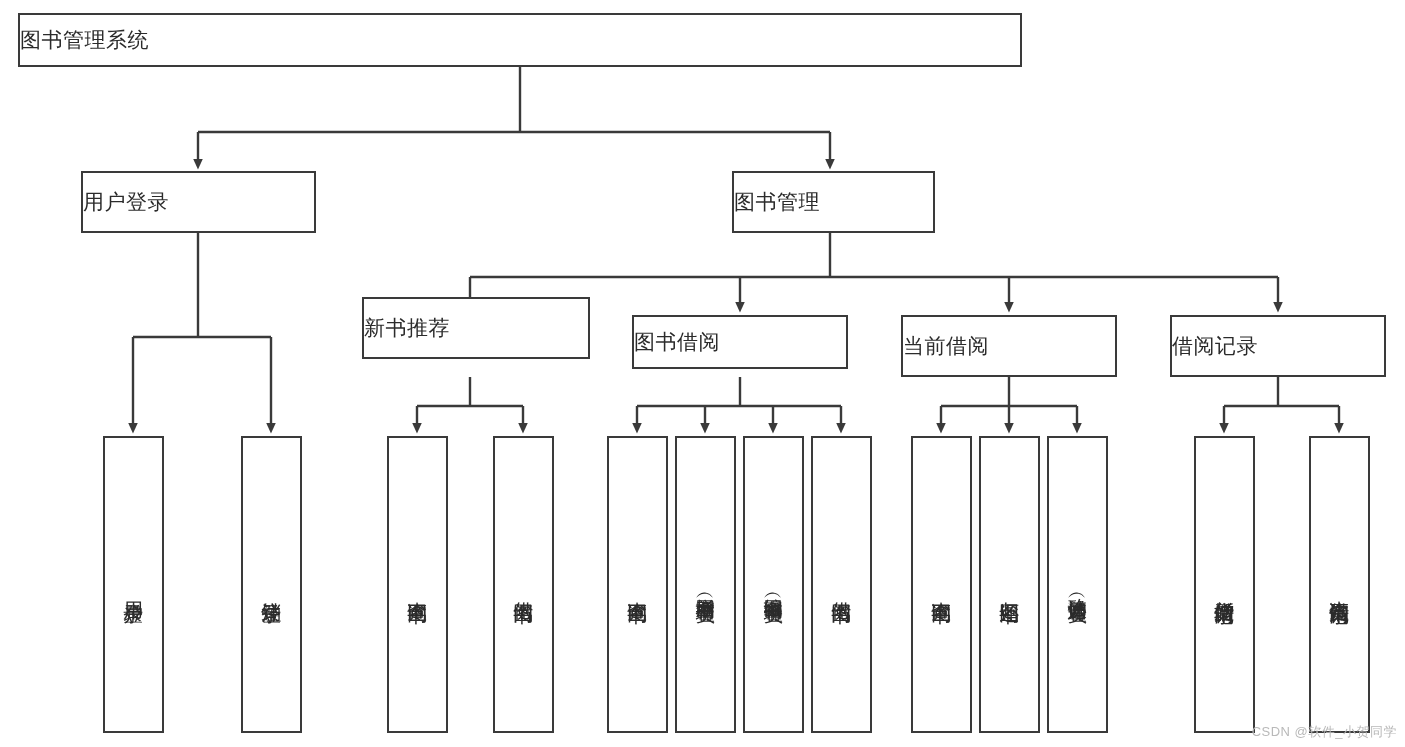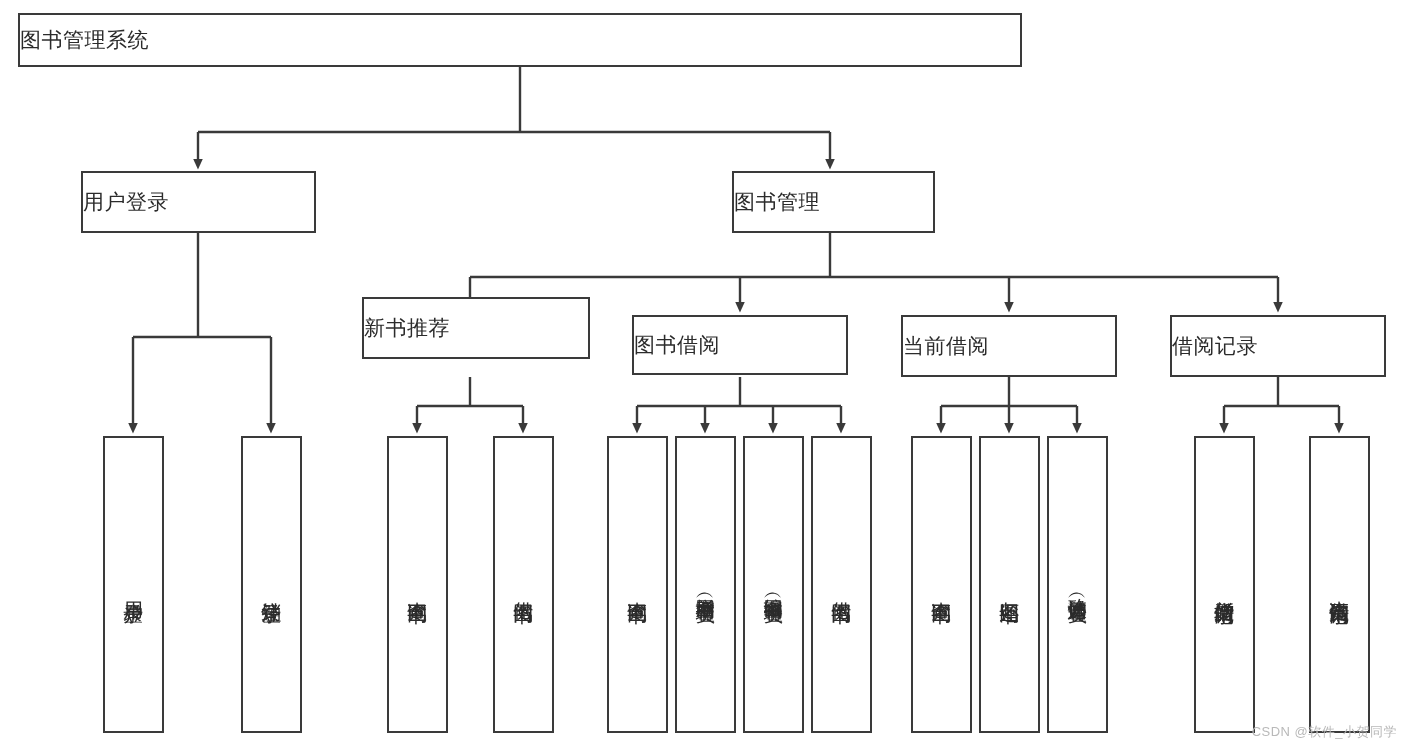--- a/index.html
+++ b/index.html
@@ -140,21 +140,21 @@
   <div class="node horiz" style="left:81px; top:171px; width:235px; height:62px;">
     <span class="label">用户登录</span>
   </div>
   <div class="node horiz" style="left:712px; top:171px; width:203px; height:62px;margin-left:20px;">
     <span class="label">图书管理</span>
   </div>
 
   <div class="node horiz" style="left:362px; top:297px; width:228px; height:62px;">
     <span class="label">新书推荐</span>
   </div>
-  <div class="node horiz" style="left:632px; top:315px; width:216px; height:60px;">
+  <div class="node horiz" style="left:632px; top:315px; width:216px; height:54px;">
     <span class="label">图书借阅</span>
   </div>
   <div class="node horiz" style="left:1170px; top:315px; width:216px; height:62px;">
     <span class="label">借阅记录</span>
   </div>
   <div class="node horiz" style="left:901px; top:315px; width:216px; height:62px;">
     <span class="label">当前借阅</span>
   </div>
 
   <div class="node vert" style="left:103px; top:436px; width:61px; height:297px;">

